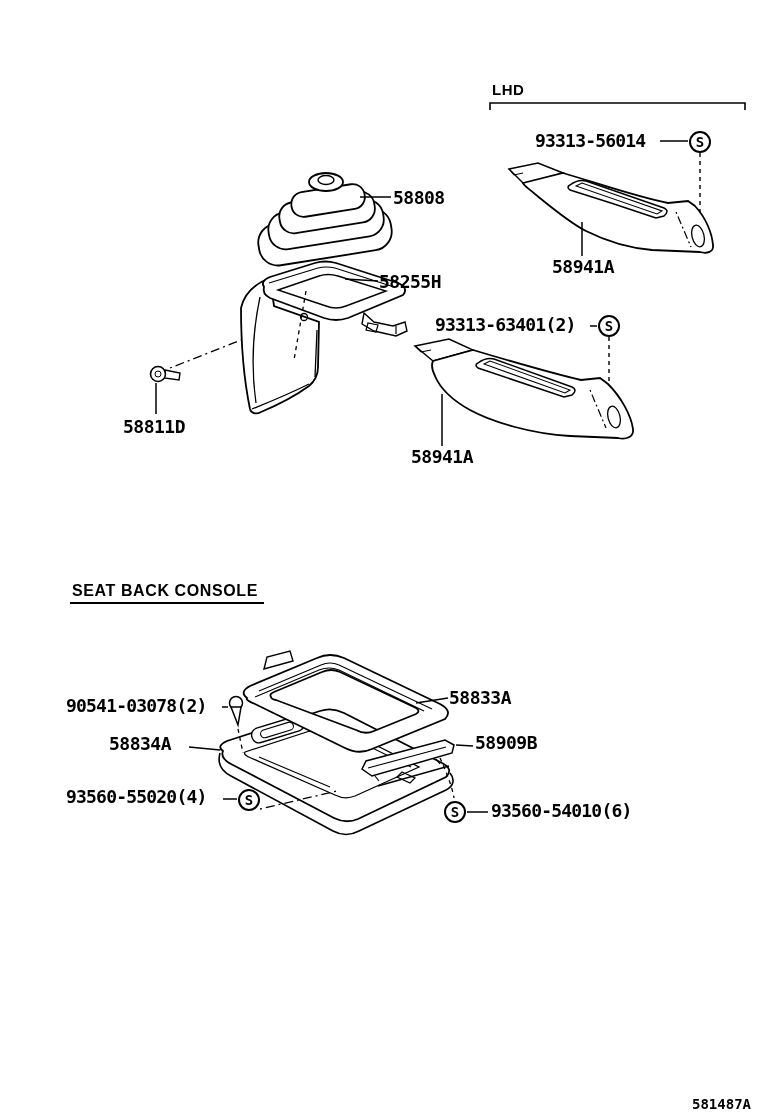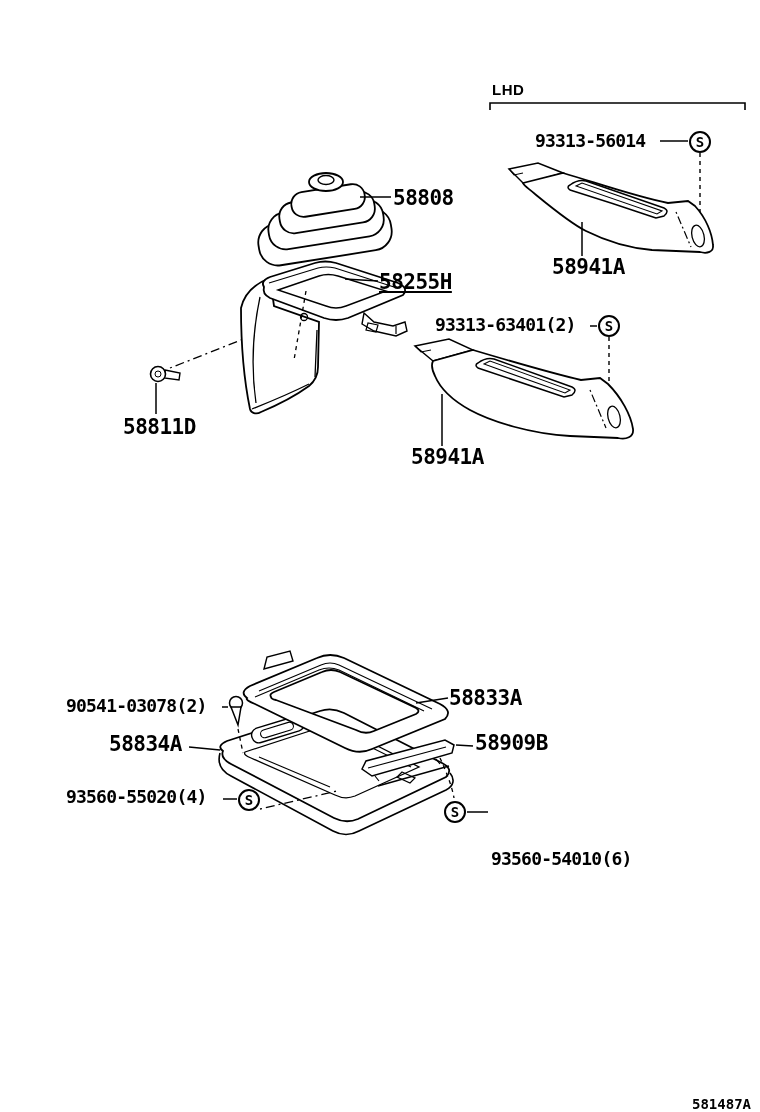--- a/index.html
+++ b/index.html
@@ -13,21 +13,21 @@
   }
   #stage{position:absolute;left:12px;top:0;width:760px;height:1112px;}
   svg.lineart{position:absolute;left:0;top:0;}
   .lbl{
     position:absolute;
     font-weight:bold;
     white-space:nowrap;
     letter-spacing:-0.5px;
     color:#000;
   }
-  .part{font-size:21px;line-height:22px;}
+  .part{font-size:18px;line-height:22px;}
   .code{font-size:18px;line-height:20px;letter-spacing:-0.8px;}
   .small-head{
     font-family:"Liberation Sans", sans-serif;
     font-size:15px;line-height:16px;letter-spacing:0.5px;
   }
   .section-head{
     font-family:"Liberation Sans", sans-serif;
     font-size:16px;line-height:18px;letter-spacing:0.6px;
     border-bottom:2px solid #000;
     padding:0 6px 2px 2px;
@@ -157,42 +157,43 @@
   <div class="lbl small-head" style="left:480px;top:82px;">LHD</div>
 
   <div class="lbl code" style="left:523px;top:131px;text-align:right;">93313-56014</div>
 
   <div class="s-circle" style="left:677px;top:131px;">S</div>
 
   <div class="lbl part" style="left:540px;top:256px;">58941A</div>
 
   <div class="lbl part" style="left:381px;top:187px;">58808</div>
 
-  <div class="lbl part" style="left:367px;top:271px;text-decoration:underline;">58255H</div>
+  <div class="lbl part" style="left:367px;top:271px;">58255H</div>
 
   <div class="lbl part" style="left:111px;top:416px;">58811D</div>
 
   <div class="lbl code" style="left:423px;top:315px;">93313-63401(2)</div>
 
   <div class="s-circle" style="left:586px;top:315px;">S</div>
 
   <div class="lbl part" style="left:399px;top:446px;">58941A</div>
 
+  <div class="lbl section-head" style="left:58px;top:582px;">SEAT BACK CONSOLE</div>
 
   <div class="lbl code" style="left:54px;top:696px;">90541-03078(2)</div>
 
   <div class="lbl part" style="left:97px;top:733px;">58834A</div>
 
   <div class="lbl code" style="left:54px;top:787px;">93560-55020(4)</div>
 
   <div class="s-circle" style="left:226px;top:789px;">S</div>
 
   <div class="lbl part" style="left:437px;top:687px;text-align:center;">58833A</div>
 
   <div class="lbl part" style="left:463px;top:732px;">58909B</div>
 
   <div class="s-circle" style="left:432px;top:801px;">S</div>
 
-  <div class="lbl code" style="left:479px;top:801px;margin-top:48px;">93560-54010(6)</div>
+  <div class="lbl code" style="left:479px;top:801px;">93560-54010(6)</div>
 
   <div class="lbl fig-num" style="left:680px;top:1082px;">581487A</div>
 
 </div>
 
 </body></html>

